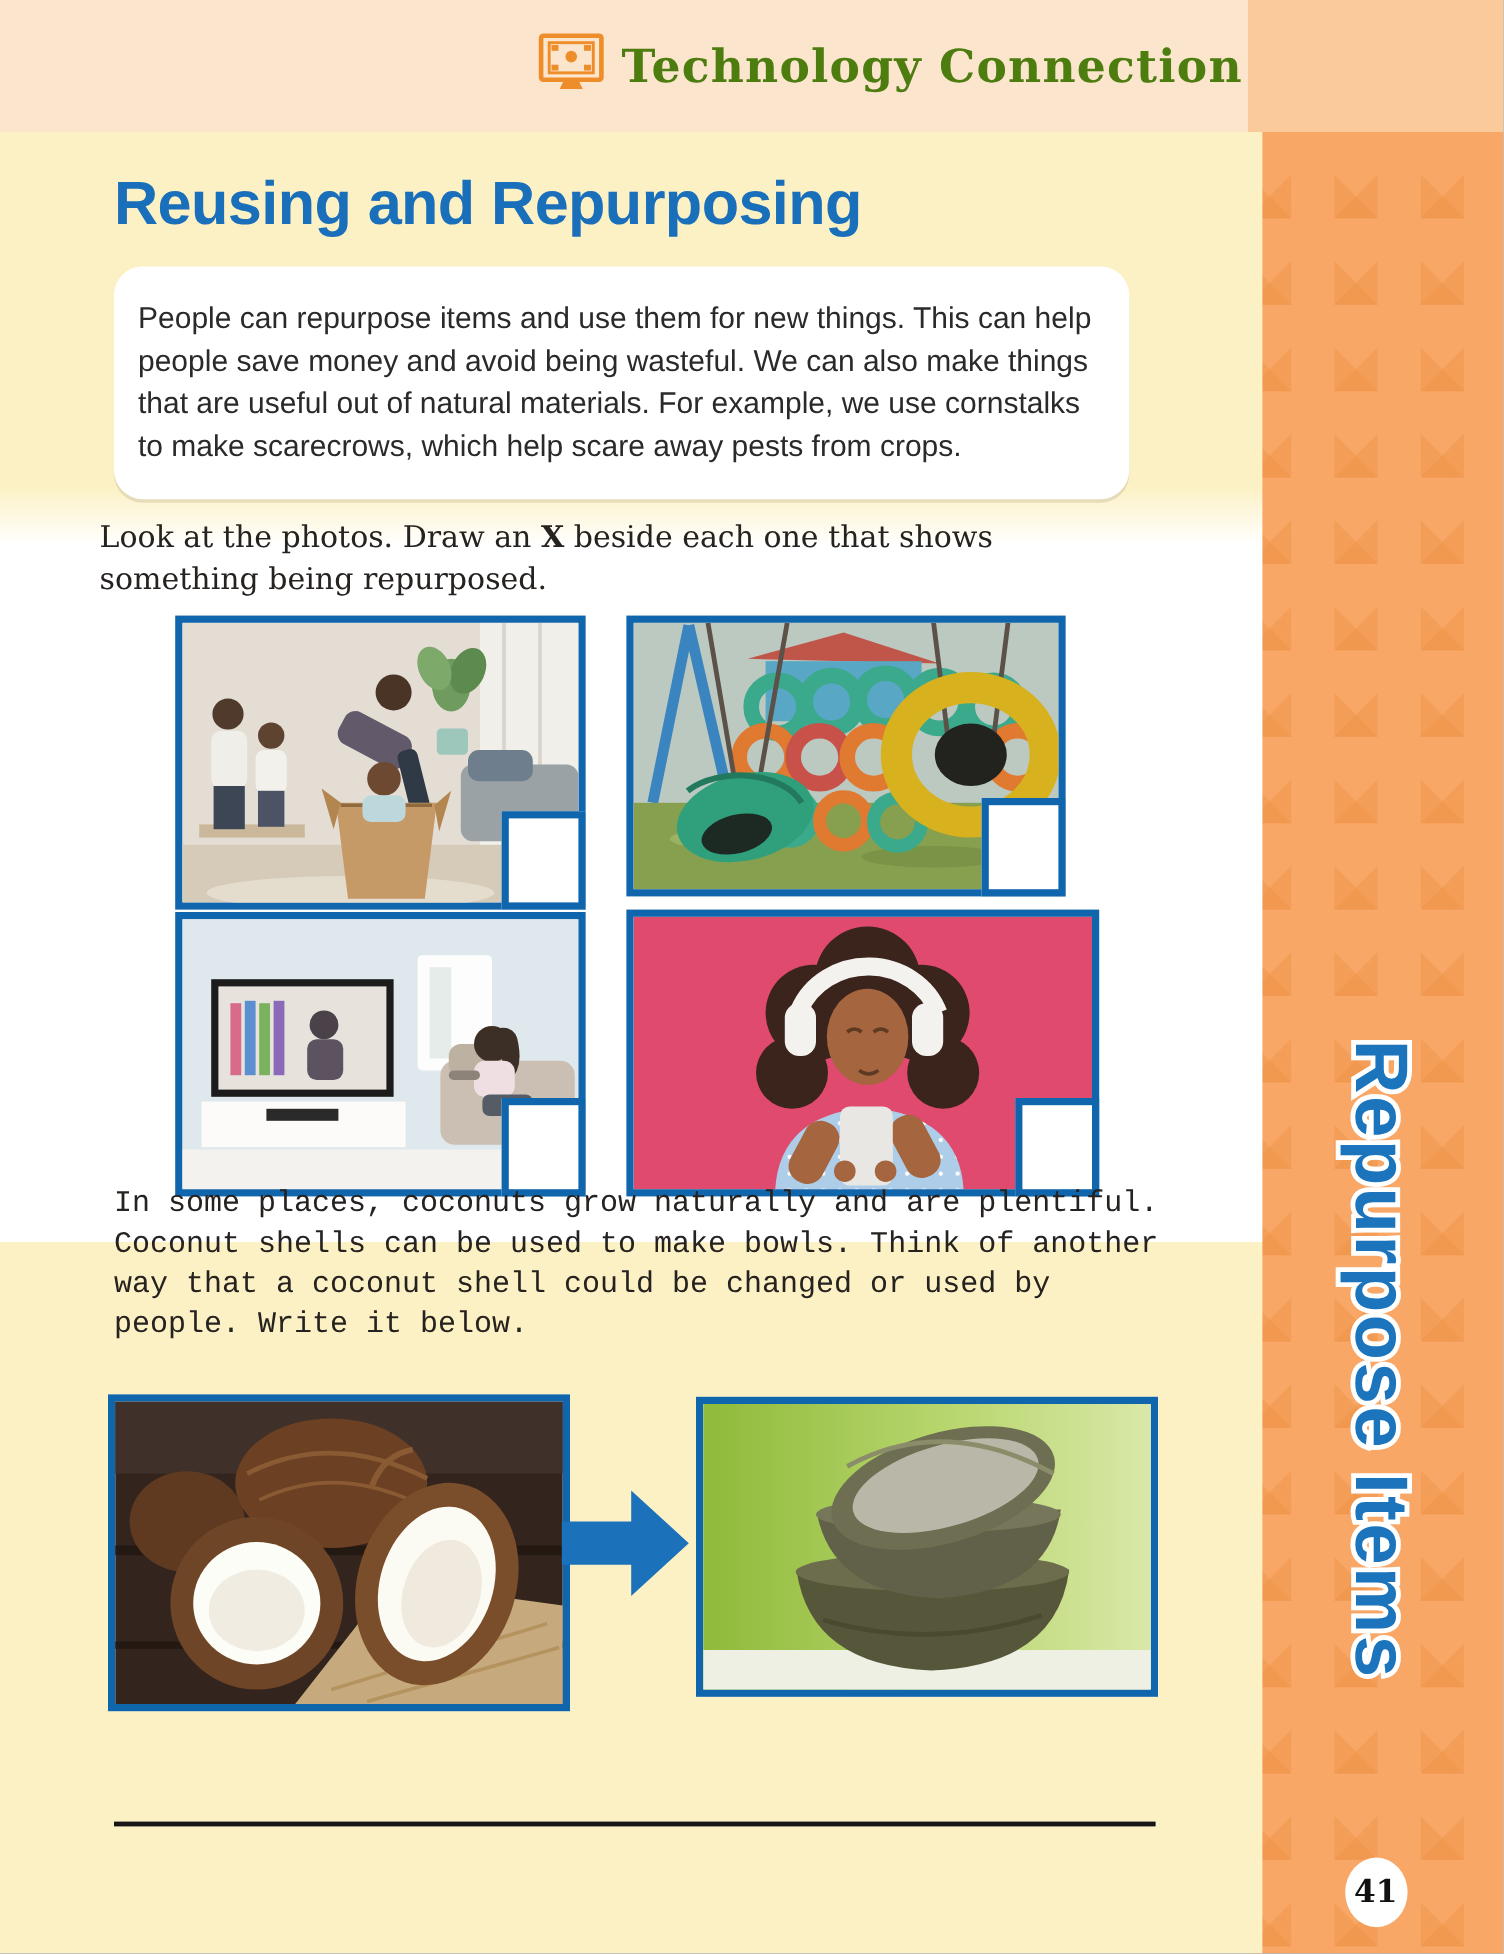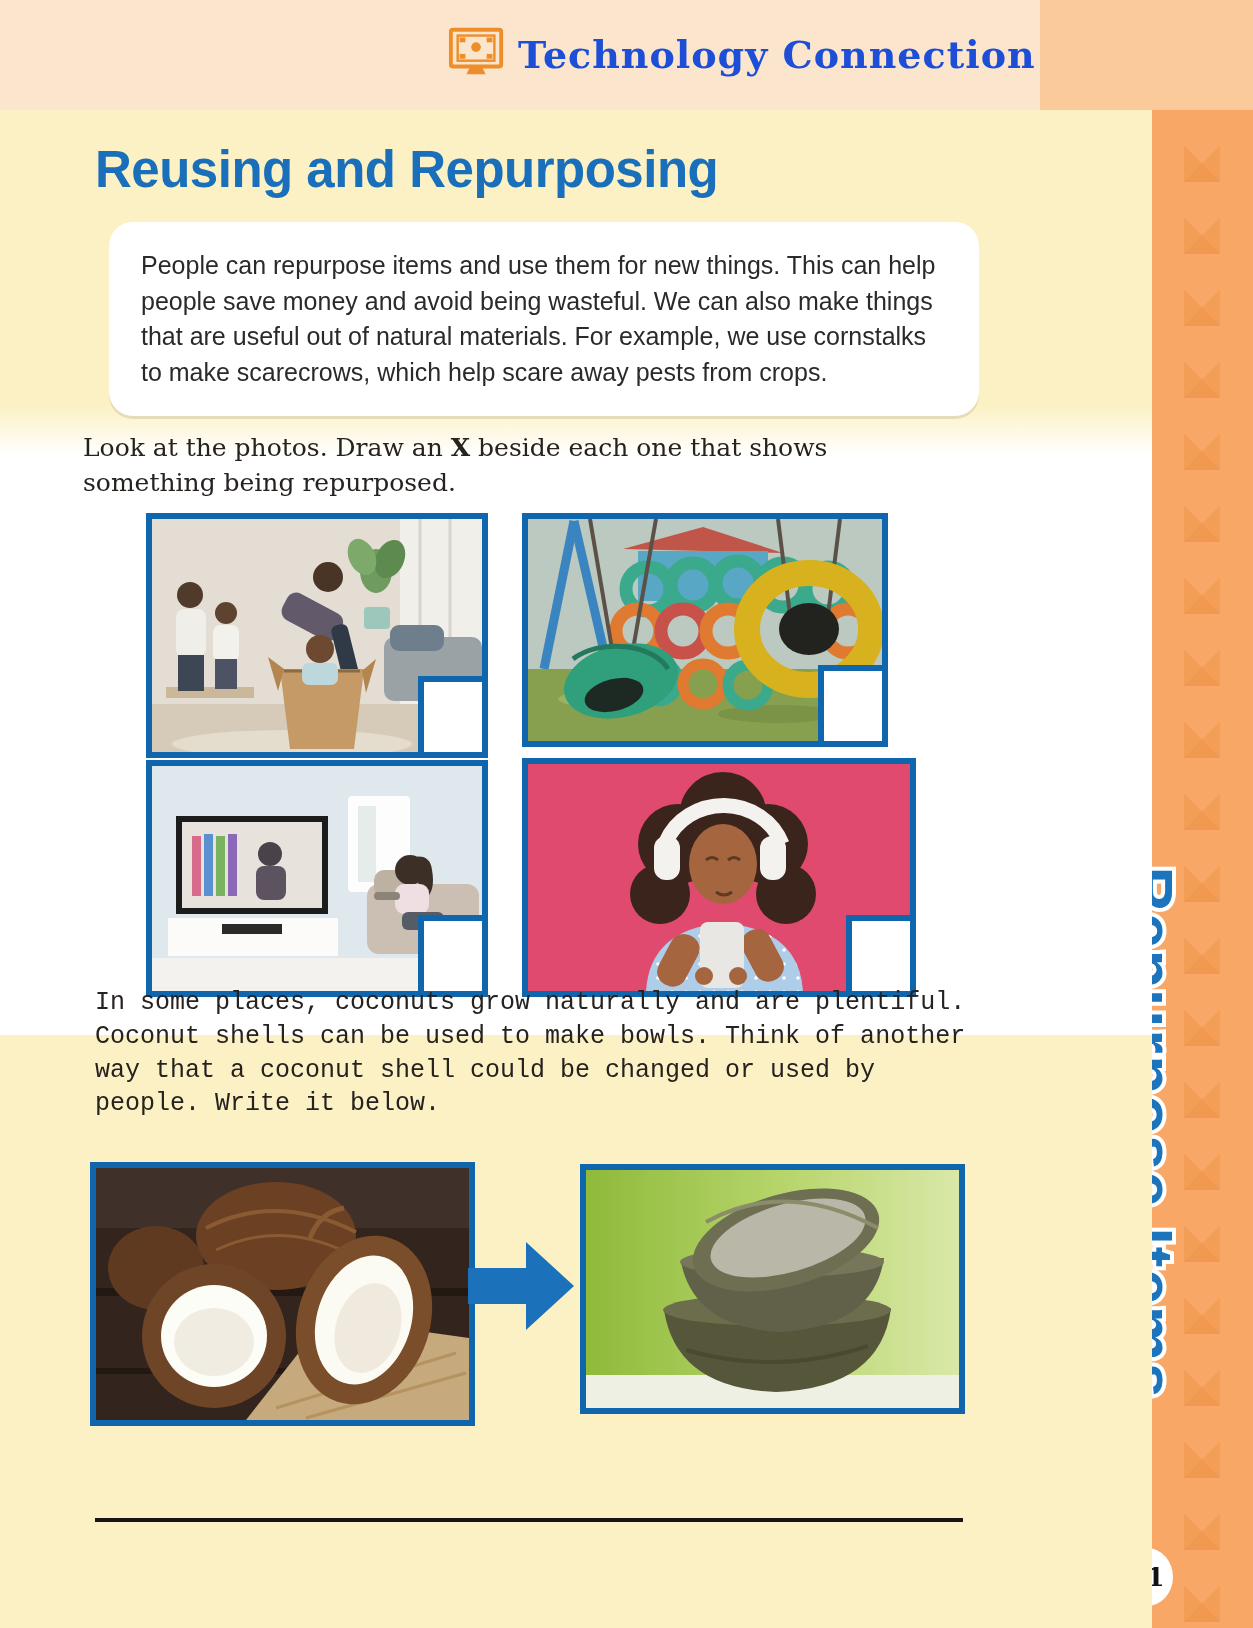--- a/index.html
+++ b/index.html
@@ -6,21 +6,21 @@
   .page{
     position:relative;width:1253px;height:1628px;margin:0 auto;
     background:#fff;overflow:hidden;
     font-family:"Liberation Sans",sans-serif;
   }
   
   .top-strip{position:absolute;left:0;top:0;width:1040px;height:110px;background:#fce5cd;}
   .corner-block{position:absolute;left:1040px;top:0;width:213px;height:110px;background:#fbca9b;}
   .header-row{position:absolute;left:448px;top:26px;display:flex;align-items:center;gap:12px;}
   .header-title{
-    font-family:"DejaVu Serif",serif;font-weight:bold;font-size:38px;color:#1d4ed8;
+    font-family:"DejaVu Serif",serif;font-weight:bold;font-size:38px;color:#4d7c0f;
     letter-spacing:1px;white-space:nowrap;
   }
   
   .sidebar{
     position:absolute;left:1040px;top:110px;width:213px;height:1518px;
     background-color:#f8a766;
     background-image:
       linear-gradient(45deg, rgba(238,146,70,.45) 25%, transparent 25.5%),
       linear-gradient(-45deg, rgba(238,146,70,.45) 25%, transparent 25.5%);
     background-size:72px 72px;
@@ -31,32 +31,32 @@
   .skill-item{font-size:17px;line-height:1.18;margin-bottom:13px;opacity:.96;}
   .vertical-title-svg{position:absolute;left:0;top:668px;width:213px;height:710px;}
   .page-circle{
     position:absolute;left:50%;bottom:22px;transform:translateX(-50%);
     width:52px;height:58px;border-radius:50%;background:#fff;
     display:flex;align-items:center;justify-content:center;
     font-family:"DejaVu Serif",serif;font-weight:bold;font-size:26px;color:#111;text-align:center;
   }
   
   .main{
-    position:absolute;left:0;top:110px;width:1152px;height:1518px;
+    position:absolute;left:0;top:110px;width:1052px;height:1518px;
     background:linear-gradient(180deg,
       #fcf1c4 0px,#fcf1c4 295px,#ffffff 345px,
       #ffffff 925px,#fcf1c4 925px,#fcf1c4 1518px);
   }
   .page-title{
     position:absolute;left:95px;top:30px;margin:0;
     font-size:51px;font-weight:bold;color:#1a6fbb;letter-spacing:-.5px;
   }
   .intro-card{
-    position:absolute;left:109px;top:112px;width:806px;
-    background:#fff;border-radius:24px;padding:26px 32px;
+    position:absolute;left:95px;top:112px;width:806px;
+    background:#fff;border-radius:24px;padding:26px 20px;
     box-shadow:0 3px 0 rgba(120,110,80,.18);
   }
   .intro-text{font-size:25px;line-height:1.42;color:#2a2a2a;}
   .instruction{
     position:absolute;left:83px;top:320px;width:880px;
     font-family:"DejaVu Serif",serif;font-size:25px;line-height:1.4;color:#262220;
   }
   .instruction b{font-weight:bold;}
   .activity2-text{
     position:absolute;left:95px;top:876px;width:895px;

